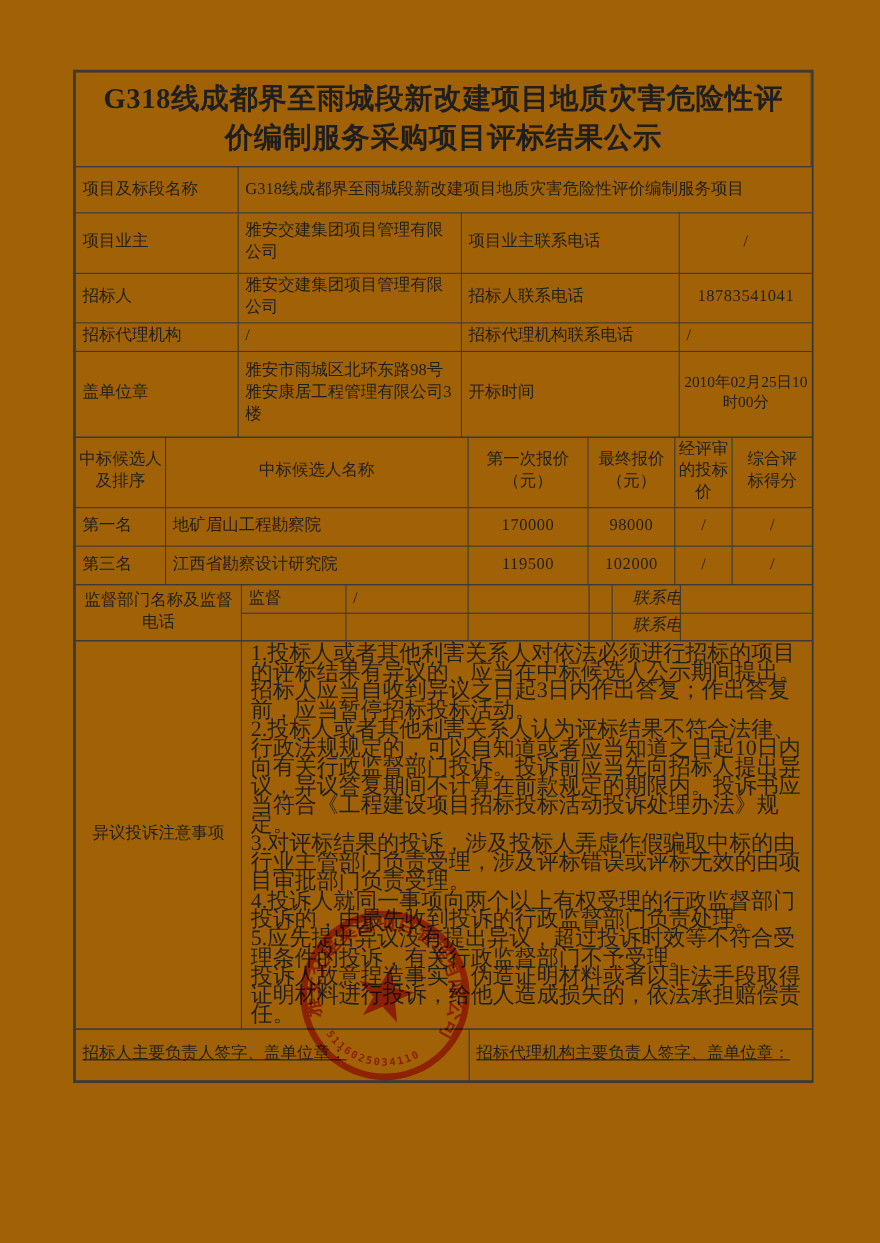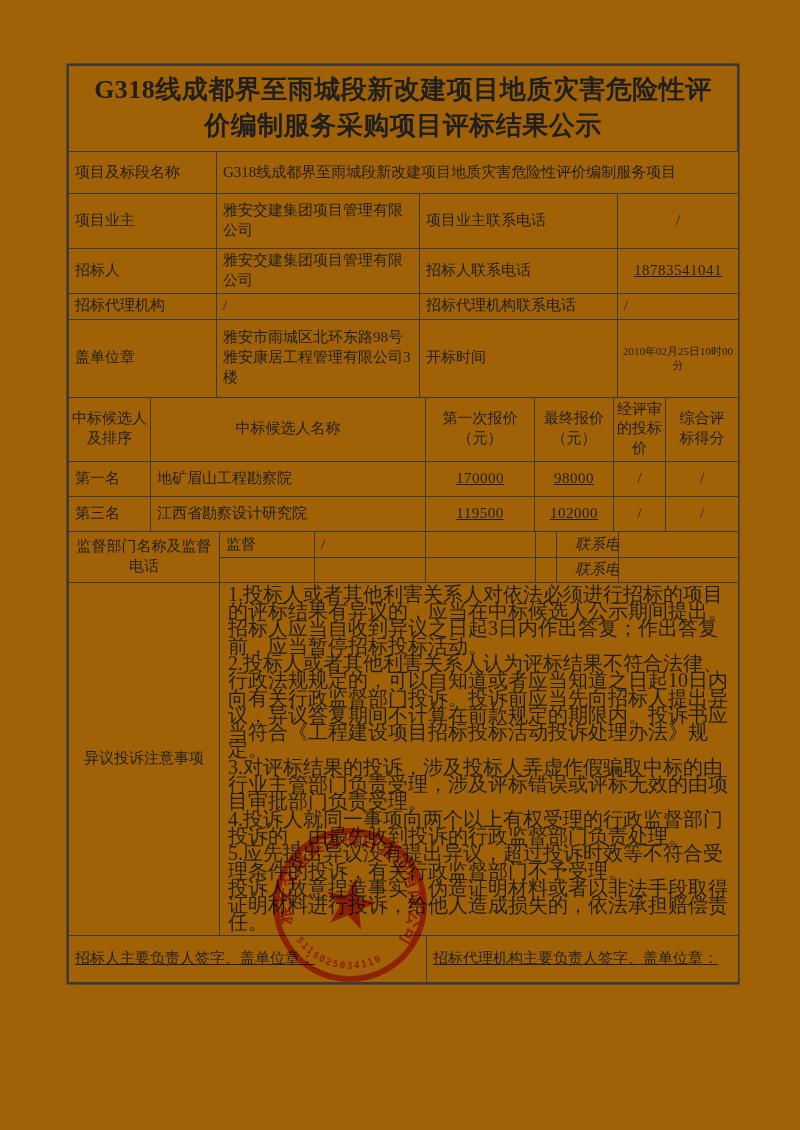--- a/index.html
+++ b/index.html
@@ -22,21 +22,21 @@
   }
   table { table-layout:fixed; width:670px; border-collapse:collapse; margin-top:-1px; }
   td {
     border:1px solid #3a3a3a; vertical-align:middle;
     font-size:15px; line-height:1.32; padding:2px 6px;
     word-break:break-all;
   }
   td.center { text-align:center; padding:2px 2px; }
   td.tight { padding:2px 2px; }
   .big-date { font-size:17px; letter-spacing:1px; }
-  .num { letter-spacing:0.5px;text-decoration:underline; }
+  .num { letter-spacing:0.5px; }
   .clip { overflow:hidden; white-space:nowrap; padding:2px 0 2px 18px;font-style:italic; }
   .objection-text { font-size:20px; line-height:17.3px; }
   .objection-text p { margin:0; }
   .sign-cell { padding:4px 6px;text-decoration:underline; }
   
   .seal {
     position:absolute; left:255px; top:810px; width:190px; height:190px;
     transform:rotate(12deg);
     opacity:0.87; mix-blend-mode:multiply; pointer-events:none;
   }
@@ -80,21 +80,21 @@
       <tr style="height:26px">
         <td>招标代理机构</td>
         <td>/</td>
         <td>招标代理机构联系电话</td>
         <td>/</td>
       </tr>
       <tr style="height:78px">
         <td>盖单位章</td>
         <td>雅安市雨城区北环东路98号雅安康居工程管理有限公司3楼</td>
         <td>开标时间</td>
-        <td class="center" style="font-size:11px">2010年02月25日10时00分</td>
+        <td class="center" style="font-size:14px">2010年02月25日10时00分</td>
       </tr>
     </tbody>
       </table>
 
     <table>
       <colgroup>
           <col style="width:82px">
           <col style="width:275px">
           <col style="width:109px">
           <col style="width:79px">

